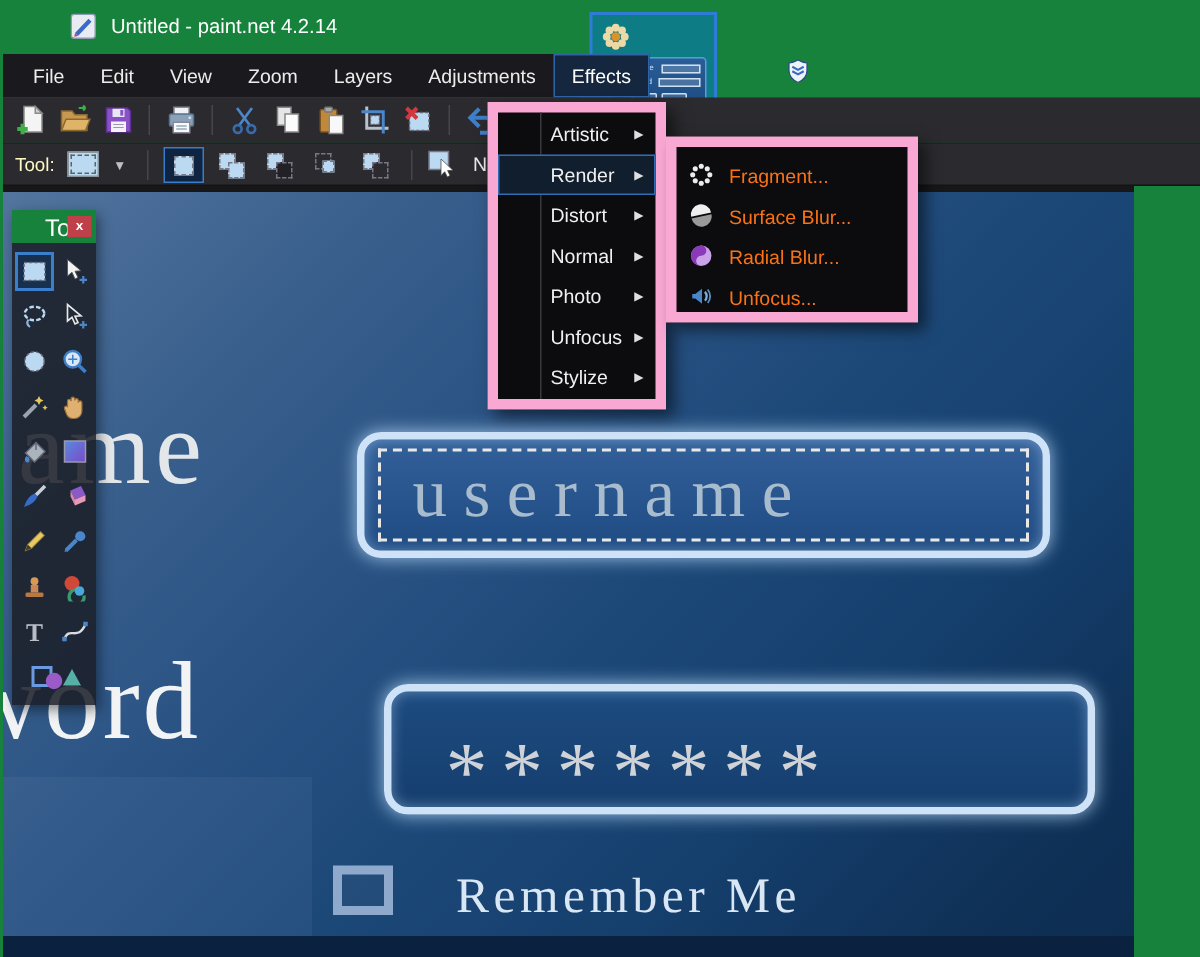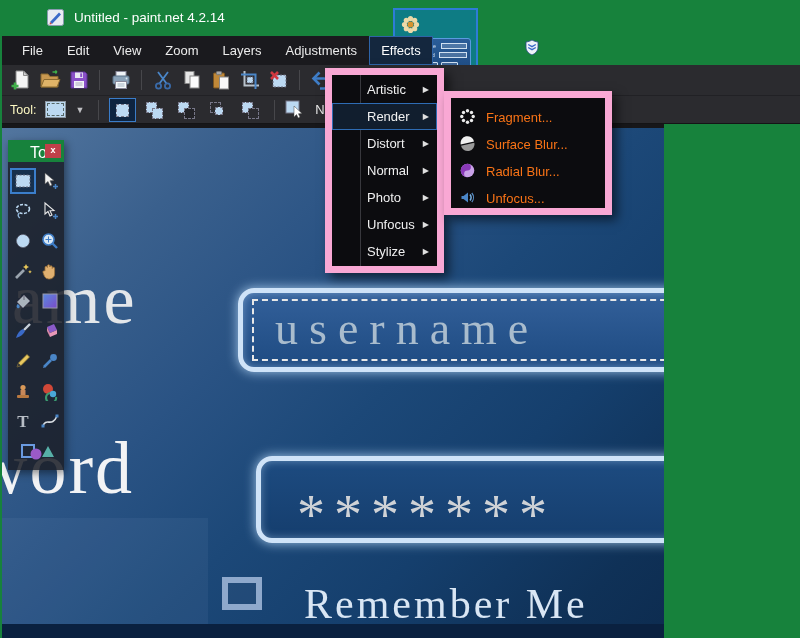--- a/index.html
+++ b/index.html
@@ -55,21 +55,21 @@
   .tool-swatch { width:21px; height:17px; background:#bcd9f2; border:1px solid #8a95a0; outline:1px dashed #566; outline-offset:-3px; margin-left:4px; }
   .caret { color:#c0c0c4; font-size:9px; margin:0 4px; }
   .mode-btn { width:27px; height:24px; position:relative; border:1px solid transparent; }
   .mode-btn.selected { border:1px solid #3a7cc8; background:#0e2440; }
   .msq { position:absolute; border:1px dashed #778; background:#bcd9f2; }
   .msq.dark { background:#222226; }
   .msq.empty { background:transparent; }
   .blend-mode { color:#e8e8e8; font-size:13px; margin-left:4px; }
   
   .canvas {
-    position:absolute; left:2px; top:124px; width:662px; height:514px;
+    position:absolute; left:2px; top:124px; width:754px; height:514px;
     border-top:4px solid #17171a; z-index:1; overflow:hidden;
     background:linear-gradient(135deg,#52759e 0%,#3a608d 20%,#2a5384 38%,#1c4878 55%,#153f6d 72%,#0f3157 90%,#0d2c50 100%);
   }
   .canvas .light-left { position:absolute; left:0; top:390px; width:206px; bottom:14px; background:rgba(130,160,200,.10); }
   .canvas .bottom-band { position:absolute; left:0; right:0; bottom:0; height:14px; background:#0a2140; }
   .big-label { position:absolute; font-family:"Liberation Serif", serif; color:#eceef0; }
   .username-big { left:10px; top:132px; font-size:70px; letter-spacing:3px; color:#e4e7ea; }
   .password-big { left:-28px; top:298px; font-size:74px; letter-spacing:2px; color:#f2f3f5; }
   .glow-field {
     position:absolute; border:5px solid #cfe3f8; border-radius:16px;
@@ -80,21 +80,21 @@
   .ants { position:absolute; left:9px; top:6px; right:9px; bottom:6px; border:2px dashed #e8e8e8; }
   .username-text {
     position:absolute; left:32px; top:0; height:74px; line-height:72px;
     font-family:"Liberation Serif", serif; font-size:46px; letter-spacing:11px; color:#a9bccd;
   }
   .password-text {
     position:absolute; left:36px; top:0; height:77px; line-height:108px;
     font-family:"Liberation Serif", serif; font-size:56px; letter-spacing:9px; color:#cfd2d6;
   }
   .remember-box { position:absolute; left:220px; top:449px; width:40px; height:33px; border:6px solid #8fa9cc; background:rgba(60,90,130,.25); }
-  .remember-text { position:absolute; left:302px; top:452px; font-family:"Liberation Serif", serif; font-size:42px; letter-spacing:3px; color:#d9e6f4; }
+  .remember-text { position:absolute; left:302px; top:452px; font-family:"Liberation Serif", serif; font-size:33px; letter-spacing:3px; color:#d9e6f4; }
   
   .tools-window { position:absolute; left:8px; top:140px; width:56px; z-index:6; box-shadow:2px 3px 8px rgba(0,0,0,.45); }
   .tools-titlebar { height:22px; background:#17823c; position:relative; }
   .tools-title { position:absolute; left:22px; top:4px; color:#fff; font-size:16px; }
   .tools-close { position:absolute; right:3px; top:4px; width:16px; height:14px; background:#bf4049;
     color:#fff; font-size:9px; font-weight:bold; text-align:center; line-height:13px; }
   .tools-body {
     background:rgba(28,31,40,.87); padding:4px 1px; display:grid;
     grid-template-columns:1fr 1fr; grid-auto-rows:30px; justify-items:center; align-items:center;
   }

